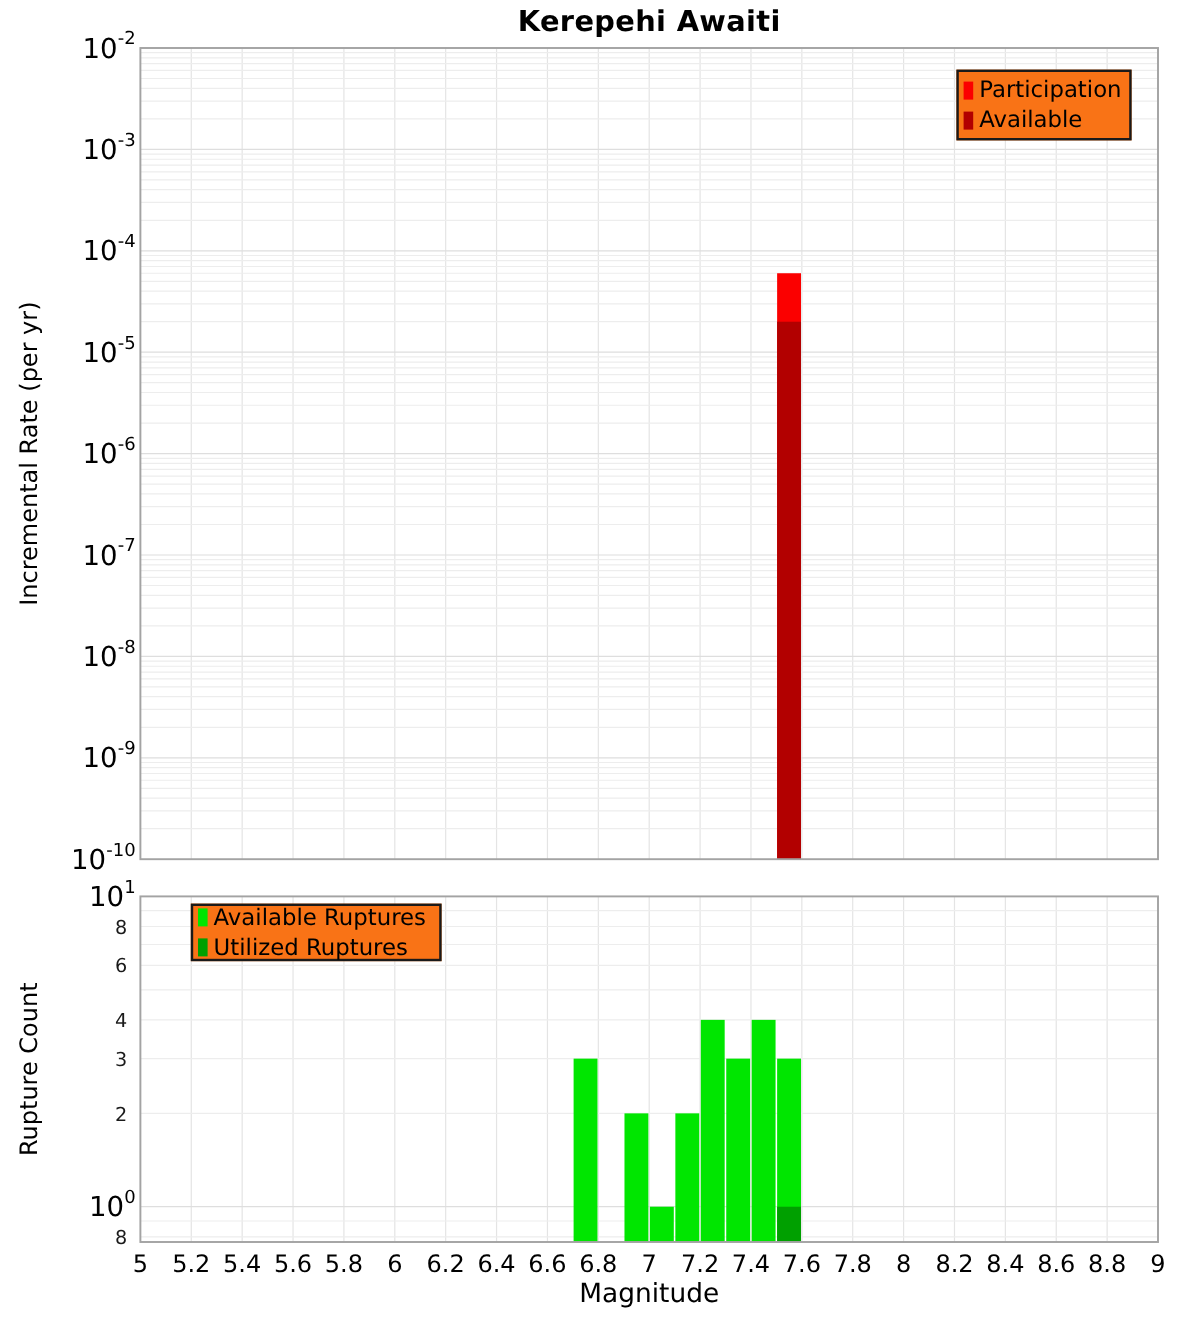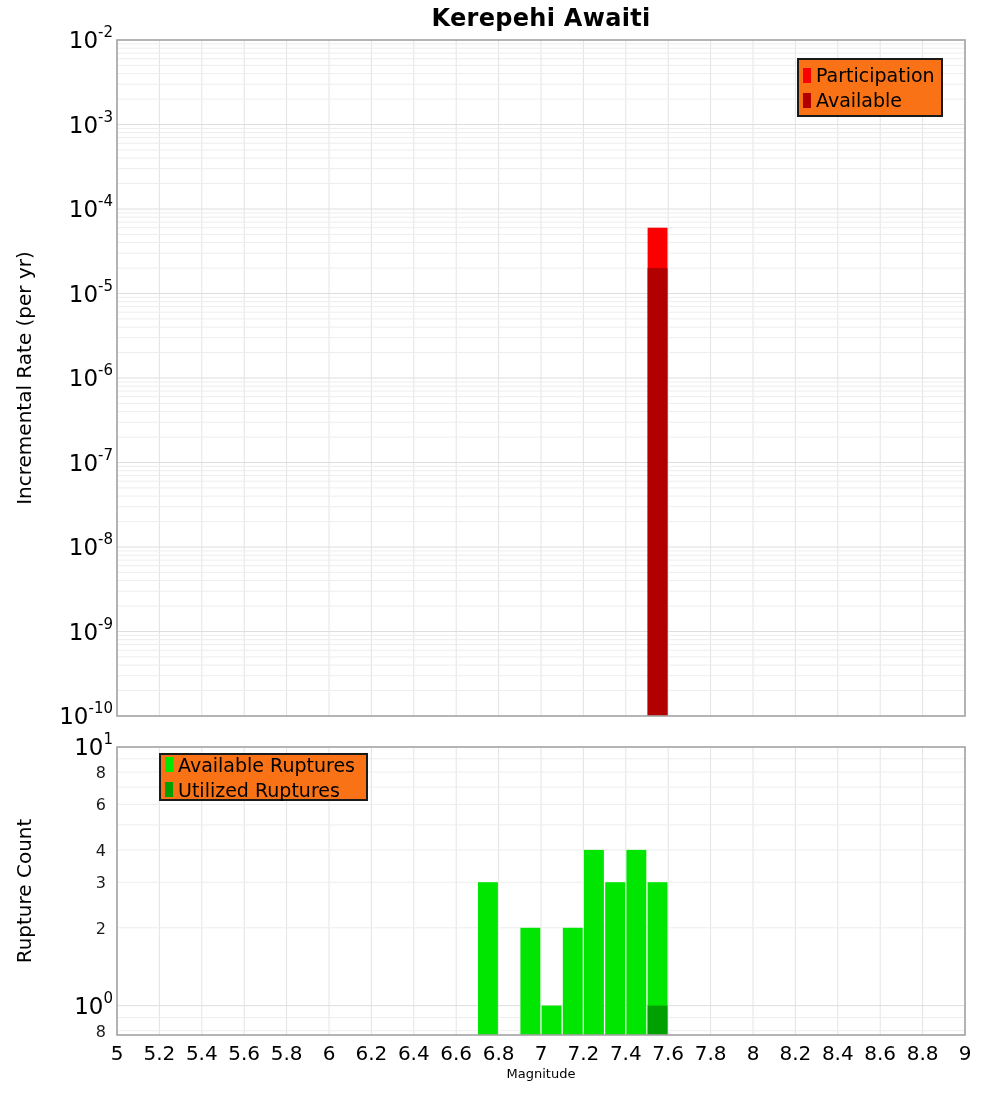--- a/index.html
+++ b/index.html
@@ -1,21 +1,21 @@
 <!DOCTYPE html>
 <html><head>
 <meta charset="utf-8">
 <style>
   html,body{margin:0;padding:0;background:#fff;}
   .fig{position:relative;width:1000px;height:1100px;background:#fff;
        font-family:"DejaVu Sans","Liberation Sans",sans-serif;color:#000;overflow:hidden;}
   .fig svg{position:absolute;left:0;top:0;}
   .title{position:absolute;left:117px;width:848px;top:4px;text-align:center;
          font-size:24px;font-weight:bold;letter-spacing:.3px;}
-  .xlabel{position:absolute;left:117px;width:848px;top:1066px;text-align:center;font-size:13px;}
+  .xlabel{position:absolute;left:117px;width:848px;top:1066px;text-align:center;font-size:22px;}
   .ylabel{position:absolute;white-space:nowrap;font-size:20px;
           transform:translate(-50%,-50%) rotate(-90deg);}
   #ylabel-top{left:24px;top:378px;}
   #ylabel-bottom{left:24px;top:891px;}
   .legend{position:absolute;background:#f97316;border:2px solid #1a1a1a;box-sizing:border-box;
           display:flex;flex-direction:column;justify-content:center;gap:3px;padding:3px 4px;}
   .legend-top{left:797px;top:58px;width:146px;height:59px;}
   .legend-bottom{left:136px;top:753px;width:209px;height:48px;margin-left:23px;}
   .legend-row{display:flex;align-items:center;font-size:19px;line-height:22px;}
   .swatch{width:8px;height:15px;margin-right:5px;flex:none;display:inline-block;}

